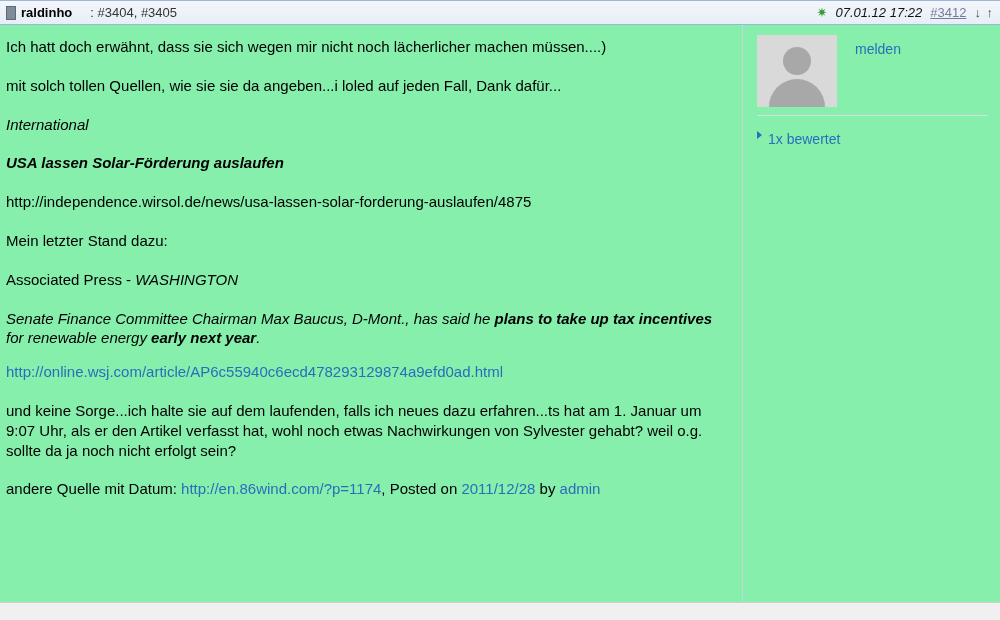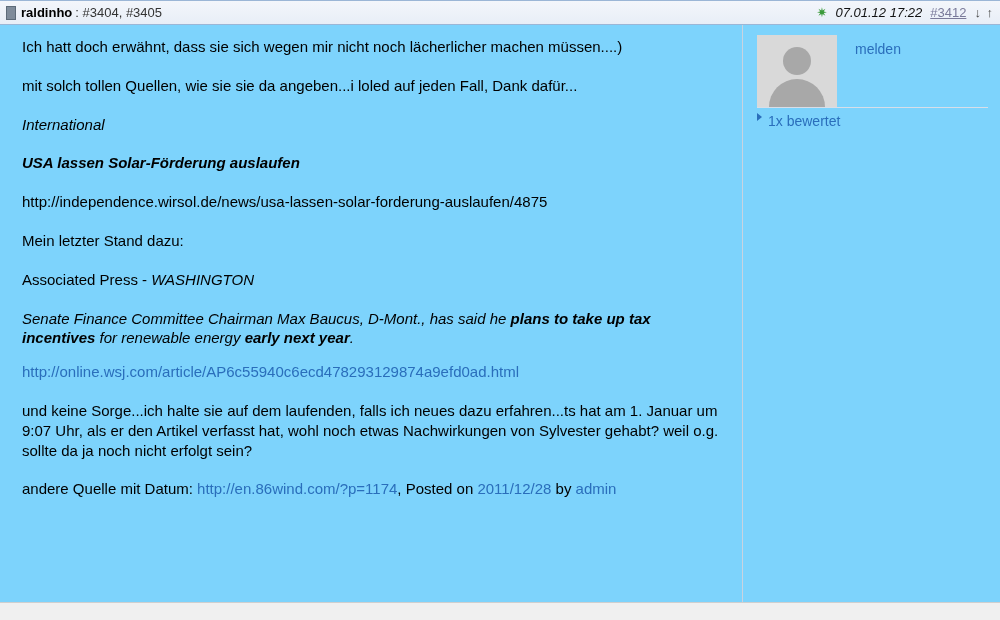--- a/index.html
+++ b/index.html
@@ -10,21 +10,21 @@
   body {
     font-family: "Liberation Sans", sans-serif;
     font-size: 15px;
     color: #000000;
   }
   .post {
     position: relative;
     width: 1000px;
     height: 620px;
     box-sizing: border-box;
-    background: #7dd3fc;
+    background: #86efac;
     overflow: hidden;
   }
 
   
   .post-header {
     display: flex;
     align-items: center;
     height: 25px;
     background: linear-gradient(to bottom, #f3f6fb 0%, #e8eef7 100%);
     border-top: 1px solid #9bb6d6;
@@ -46,21 +46,21 @@
     border: 1px solid #5d6b79;
     margin-right: 5px;
     flex: 0 0 auto;
   }
   .author {
     font-weight: bold;
     color: #000;
   }
   .post-numbers {
     color: #333;
-    margin-left: 3px;
+    margin-left: 18px;
     white-space: nowrap;
   }
   .header-right {
     display: flex;
     align-items: center;
     gap: 8px;
     flex: 0 0 auto;
     font-size: 13px;
   }
   .star {
@@ -85,21 +85,21 @@
   }
 
   
   .post-body {
     display: flex;
     height: 594px;
     box-sizing: border-box;
   }
   .content {
     flex: 1 1 auto;
-    padding: 12px 18px 10px 22px;
+    padding: 12px 18px 10px 6px;
     box-sizing: border-box;
     min-width: 0;
   }
   .content p {
     margin: 0 0 19px 0;
     line-height: 1.32;
   }
   .content p.tight {
     margin-bottom: 14px;
   }
@@ -118,21 +118,21 @@
   
   .sidebar {
     flex: 0 0 258px;
     border-left: 1px solid #c9d3e0;
     padding: 10px 12px 0 14px;
     box-sizing: border-box;
   }
   .sidebar-top {
     display: flex;
     align-items: flex-start;
-    padding-bottom: 0;
+    padding-bottom: 8px;
     border-bottom: 1px solid #d8dee8;
   }
   .avatar {
     width: 80px;
     height: 72px;
     background: #d9d9d9;
     position: relative;
     overflow: hidden;
     flex: 0 0 auto;
   }
@@ -155,21 +155,21 @@
     top: 44px;
   }
   .report-link {
     margin-left: 18px;
     margin-top: 6px;
     color: #2a6ebb;
     text-decoration: none;
     font-size: 14px;
   }
   .rating-row {
-    margin-top: 5px;
+    margin-top: 15px;
     display: flex;
     font-size: 14px;
   }
   .tri {
     width: 0;
     height: 0;
     border-left: 5px solid #2a6ebb;
     border-top: 4px solid transparent;
     border-bottom: 4px solid transparent;
     margin-right: 6px;

